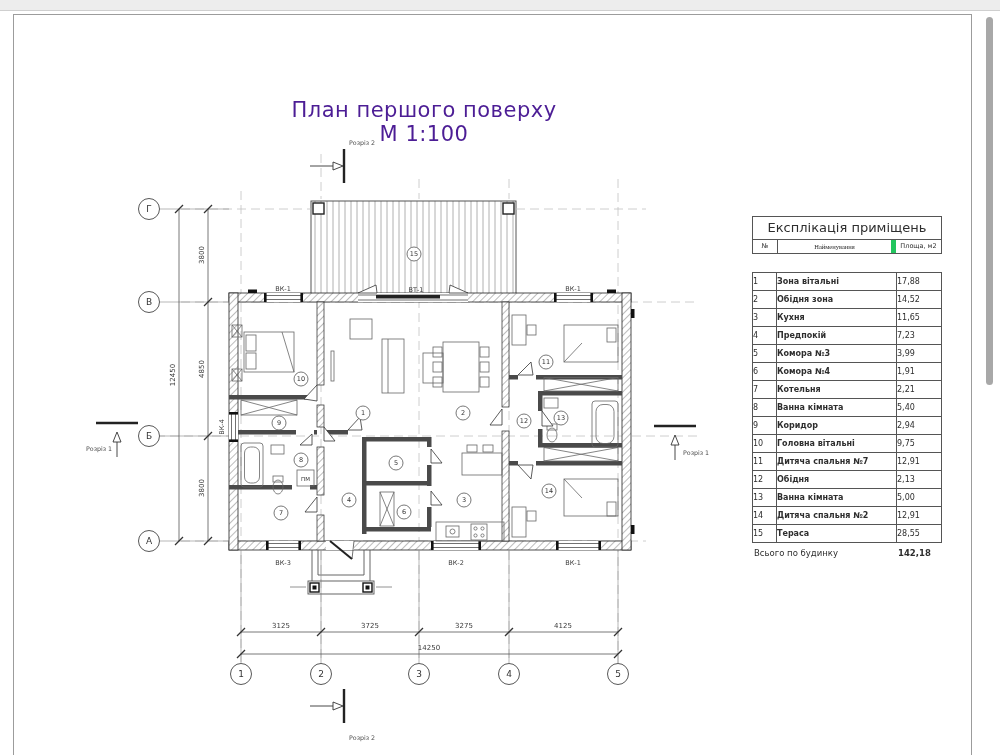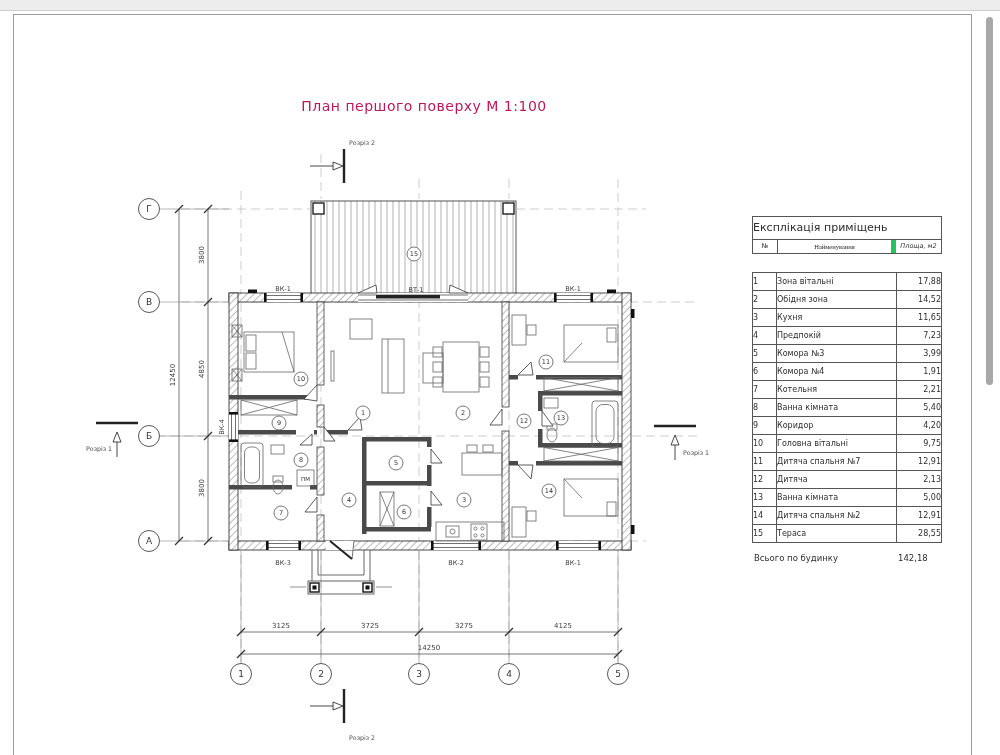--- a/index.html
+++ b/index.html
@@ -2,21 +2,21 @@
 <html><head>
 <meta charset="utf-8">
 <style>
   html,body{margin:0;padding:0;width:1000px;height:755px;overflow:hidden;background:#fff;
     font-family:"DejaVu Sans",sans-serif;}
   .topband{position:absolute;left:0;top:0;right:0;height:10px;background:#ededed;
     border-bottom:1px solid #cfcfcf;}
   .page{position:absolute;left:13px;top:14px;width:957px;height:900px;background:#fff;
     border:1px solid #9c9c9c;}
   .title{position:absolute;left:265px;top:83px;width:290px;text-align:center;
-    font-size:14px;color:#be185d;letter-spacing:.5px;}
+    font-size:21px;color:#4c1d95;letter-spacing:.5px;}
   .plan{position:absolute;left:72px;top:114px;}
   
   .gt{font-size:9px;fill:#333;text-anchor:middle;}
   .rt{font-size:6.5px;fill:#333;text-anchor:middle;}
   .dt{font-size:7px;fill:#3a3a3a;text-anchor:middle;}
   .wl{font-size:6.5px;fill:#3a3a3a;text-anchor:middle;}
   .sl{font-size:6.3px;fill:#4a4a4a;}
   .pmt{font-size:5.5px;fill:#333;text-anchor:middle;}
   .gb{fill:#fff;stroke:#444;stroke-width:.9;}
   .rb{fill:#fff;stroke:#555;stroke-width:.8;}
@@ -25,35 +25,35 @@
   .tik{stroke:#333;stroke-width:1.3;}
   .thin{stroke:#888;stroke-width:.6;}
   .fur{stroke:#666;stroke-width:.8;fill:none;}
   .win{stroke:#333;stroke-width:.7;}
   .dr{fill:#fff;stroke:#333;stroke-width:.8;}
   .sec{stroke:#222;stroke-width:2.4;}
   .secs{stroke:#333;stroke-width:.9;fill:#fff;}
   
   .sched{position:absolute;left:738px;top:201px;width:190px;color:#2e2e2e;}
   .sh{border:1px solid #555;}
-  .sh-title{height:22px;line-height:22px;font-size:11px;
+  .sh-title{height:22px;line-height:22px;text-align:center;font-size:13px;
     border-bottom:1px solid #555;}
   .sh-cols{display:flex;height:13px;font-size:6.5px;text-align:center;}
   .shc-n{width:24px;border-right:1px solid #555;line-height:13px;}
   .shc-name{flex:1;border-right:5px solid #22c55e;line-height:13px;font-family:Liberation Serif, serif;}
-  .shc-area{width:45px;line-height:13px;font-style:italic;}
+  .shc-area{width:45px;line-height:13px;}
   .sched-gap{height:18px;}
   table.sbody{border-collapse:collapse;width:100%;font-size:8px;}
   table.sbody td{border:1px solid #555;height:17px;padding:0;}
   td.cn{width:23px;padding-left:4px;}
-  td.cname{padding-left:5px;}
-  td.carea{width:44px;padding-left:4px;text-align:right;}
-  .sfoot{display:flex;height:20px;align-items:flex-end;font-size:8.5px;}
+  td.cname{padding-left:5px;font-weight:bold;}
+  td.carea{width:44px;padding-left:4px;}
+  .sfoot{display:flex;height:20px;align-items:center;font-size:8.5px;}
   .sfoot-label{flex:1;padding-left:2px;}
-  .sfoot-value{width:44px;padding-left:5px;}
+  .sfoot-value{width:44px;padding-left:5px;font-weight:bold;}
   .scrollbar{position:absolute;left:986px;top:17px;width:7px;height:368px;
     background:#a8a8a8;border-radius:4px;}
 </style>
 </head>
 <body>
 
 <div class="topband"></div>
 
 <div class="page">
 
@@ -504,35 +504,35 @@
             <td class="carea">2,21</td>
           </tr>
       <tr>
             <td class="cn">8</td>
             <td class="cname">Ванна кімната</td>
             <td class="carea">5,40</td>
           </tr>
       <tr>
             <td class="cn">9</td>
             <td class="cname">Коридор</td>
-            <td class="carea">4,20</td>
+            <td class="carea">2,94</td>
           </tr>
       <tr>
             <td class="cn">10</td>
             <td class="cname">Головна вітальні</td>
             <td class="carea">9,75</td>
           </tr>
       <tr>
             <td class="cn">11</td>
             <td class="cname">Дитяча спальня №7</td>
             <td class="carea">12,91</td>
           </tr>
       <tr>
             <td class="cn">12</td>
-            <td class="cname">Дитяча</td>
+            <td class="cname">Обідня</td>
             <td class="carea">2,13</td>
           </tr>
       <tr>
             <td class="cn">13</td>
             <td class="cname">Ванна кімната</td>
             <td class="carea">5,00</td>
           </tr>
       <tr>
             <td class="cn">14</td>
             <td class="cname">Дитяча спальня №2</td>

